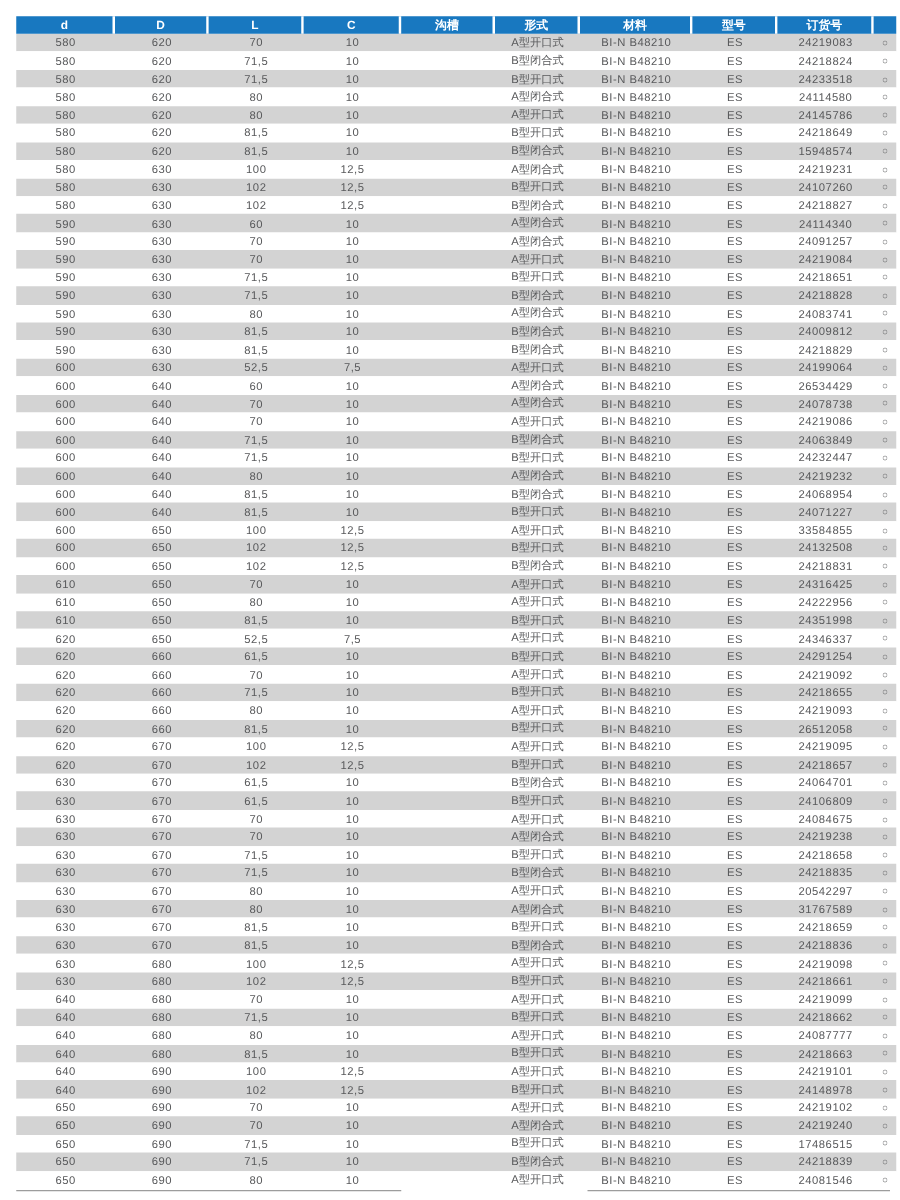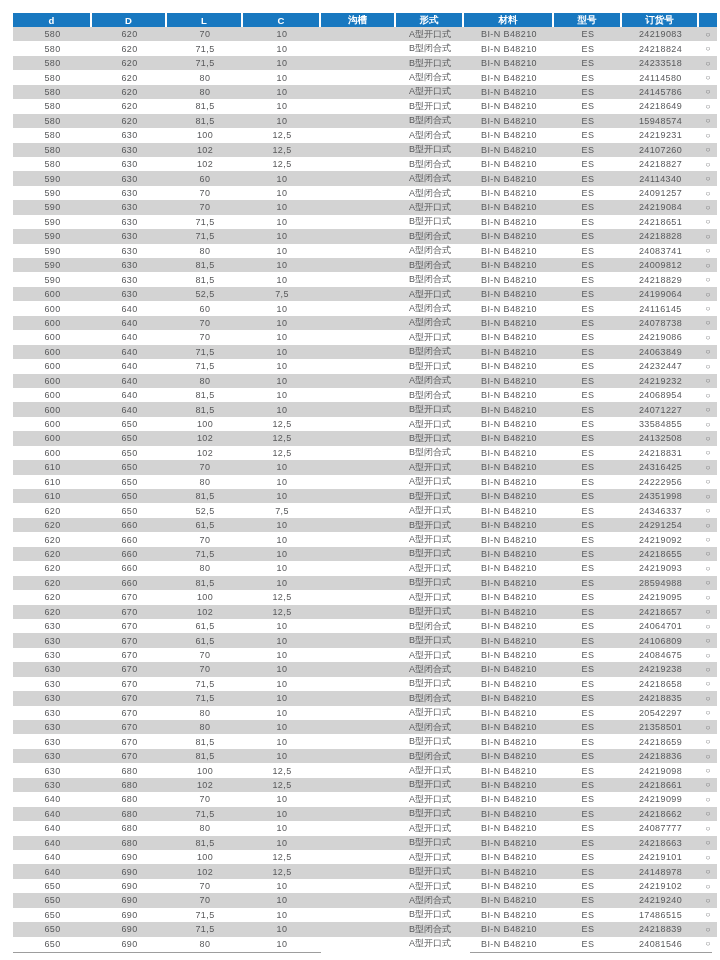--- a/index.html
+++ b/index.html
@@ -279,21 +279,21 @@
         </div>
         <div class="row even">
           <div class="cell c0">600</div>
           <div class="cell c1">640</div>
           <div class="cell c2">60</div>
           <div class="cell c3">10</div>
           <div class="cell c4"></div>
           <div class="cell c5 cn">A型闭合式</div>
           <div class="cell c6">BI-N B48210</div>
           <div class="cell c7">ES</div>
-          <div class="cell c8">24116145</div>
+          <div class="cell c8">26534429</div>
           <div class="cell c9 circ">○</div>
         </div>
         <div class="row odd">
           <div class="cell c0">600</div>
           <div class="cell c1">640</div>
           <div class="cell c2">70</div>
           <div class="cell c3">10</div>
           <div class="cell c4"></div>
           <div class="cell c5 cn">A型闭合式</div>
           <div class="cell c6">BI-N B48210</div>
@@ -507,21 +507,21 @@
         </div>
         <div class="row odd">
           <div class="cell c0">620</div>
           <div class="cell c1">660</div>
           <div class="cell c2">81,5</div>
           <div class="cell c3">10</div>
           <div class="cell c4"></div>
           <div class="cell c5 cn">B型开口式</div>
           <div class="cell c6">BI-N B48210</div>
           <div class="cell c7">ES</div>
-          <div class="cell c8">28594988</div>
+          <div class="cell c8">26512058</div>
           <div class="cell c9 circ">○</div>
         </div>
         <div class="row even">
           <div class="cell c0">620</div>
           <div class="cell c1">670</div>
           <div class="cell c2">100</div>
           <div class="cell c3">12,5</div>
           <div class="cell c4"></div>
           <div class="cell c5 cn">A型开口式</div>
           <div class="cell c6">BI-N B48210</div>
@@ -627,21 +627,21 @@
         </div>
         <div class="row odd">
           <div class="cell c0">630</div>
           <div class="cell c1">670</div>
           <div class="cell c2">80</div>
           <div class="cell c3">10</div>
           <div class="cell c4"></div>
           <div class="cell c5 cn">A型闭合式</div>
           <div class="cell c6">BI-N B48210</div>
           <div class="cell c7">ES</div>
-          <div class="cell c8">21358501</div>
+          <div class="cell c8">31767589</div>
           <div class="cell c9 circ">○</div>
         </div>
         <div class="row even">
           <div class="cell c0">630</div>
           <div class="cell c1">670</div>
           <div class="cell c2">81,5</div>
           <div class="cell c3">10</div>
           <div class="cell c4"></div>
           <div class="cell c5 cn">B型开口式</div>
           <div class="cell c6">BI-N B48210</div>

